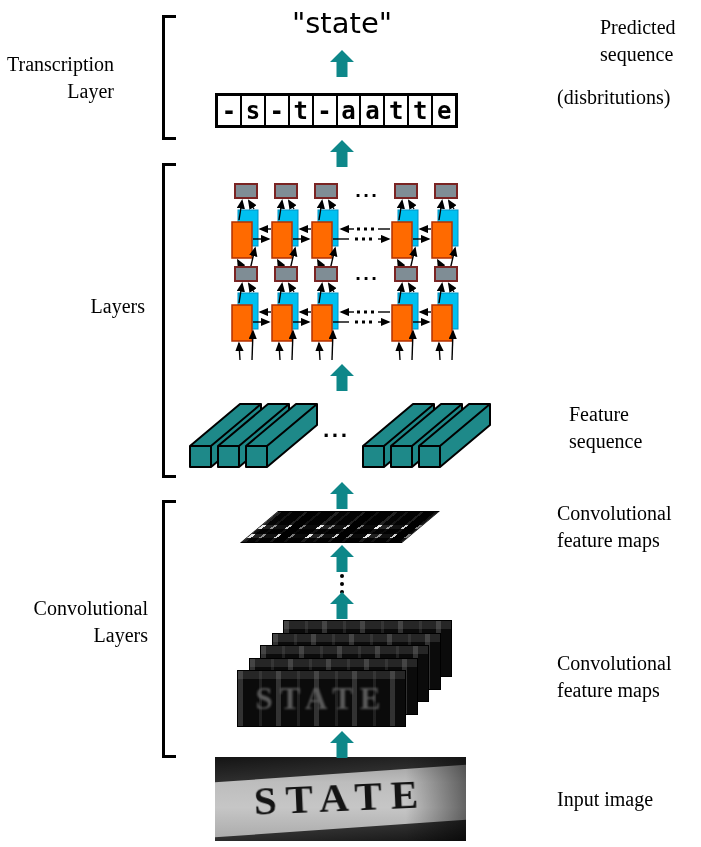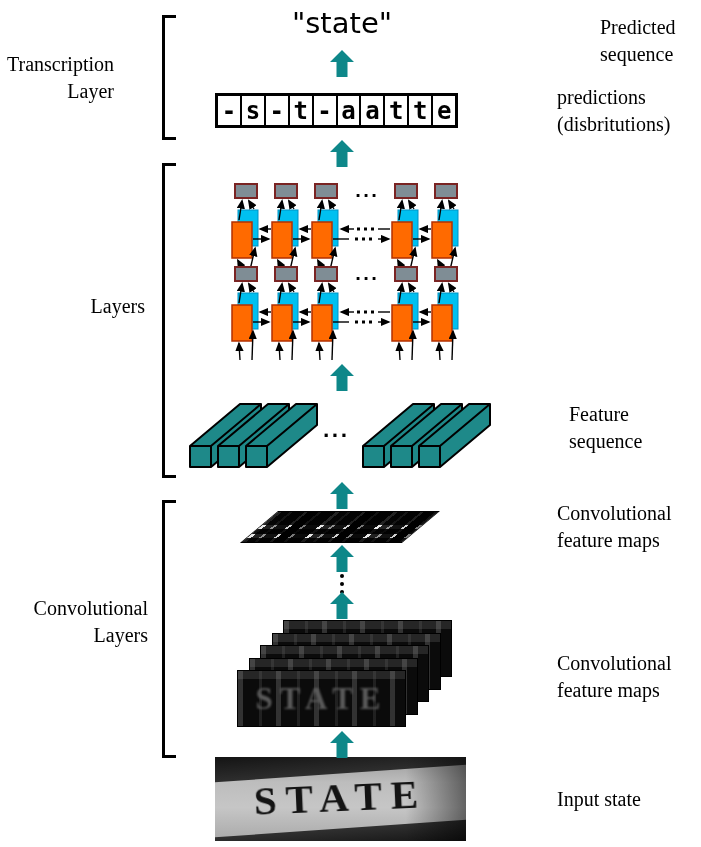--- a/index.html
+++ b/index.html
@@ -76,39 +76,38 @@
 
   <div class="bracket" id="bracket-transcription"></div>
   <div class="bracket" id="bracket-recurrent"></div>
   <div class="bracket" id="bracket-convolutional"></div>
 
   <div class="lbl" style="left:557px;top:14px;width:144px;margin-left:43px;">
     <div>Predicted</div>
     <div>sequence</div>
   </div>
   <div class="lbl" style="left:557px;top:84px;width:144px;">
-    <div>predictions</div>
     <div>(disbritutions)</div>
   </div>
   <div class="lbl" style="left:557px;top:222px;width:144px;">
   </div>
   <div class="lbl" style="left:557px;top:401px;width:144px;margin-left:12px;">
     <div>Feature</div>
     <div>sequence</div>
   </div>
   <div class="lbl" style="left:557px;top:500px;width:144px;">
     <div>Convolutional</div>
     <div>feature maps</div>
   </div>
   <div class="lbl" style="left:557px;top:650px;width:144px;">
     <div>Convolutional</div>
     <div>feature maps</div>
   </div>
   <div class="lbl" style="left:557px;top:786px;width:144px;">
-    <div>Input state</div>
+    <div>Input image</div>
   </div>
 
   <div id="predicted">"state"</div>
 
   <div id="frame-row">
     <div class="frame-cell">-</div>
     <div class="frame-cell">s</div>
     <div class="frame-cell">-</div>
     <div class="frame-cell">t</div>
     <div class="frame-cell">-</div>

